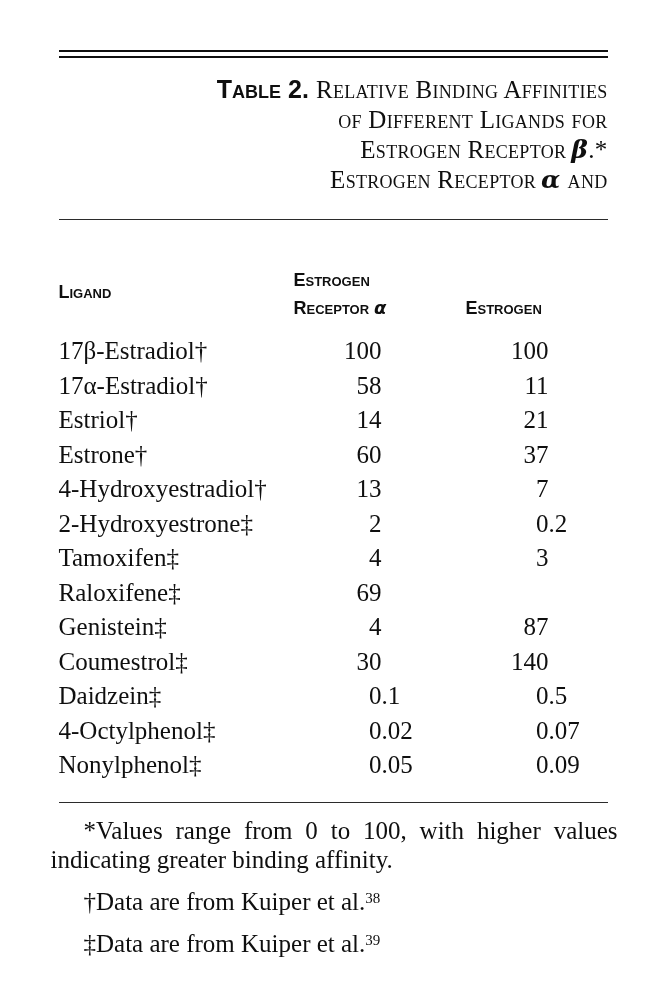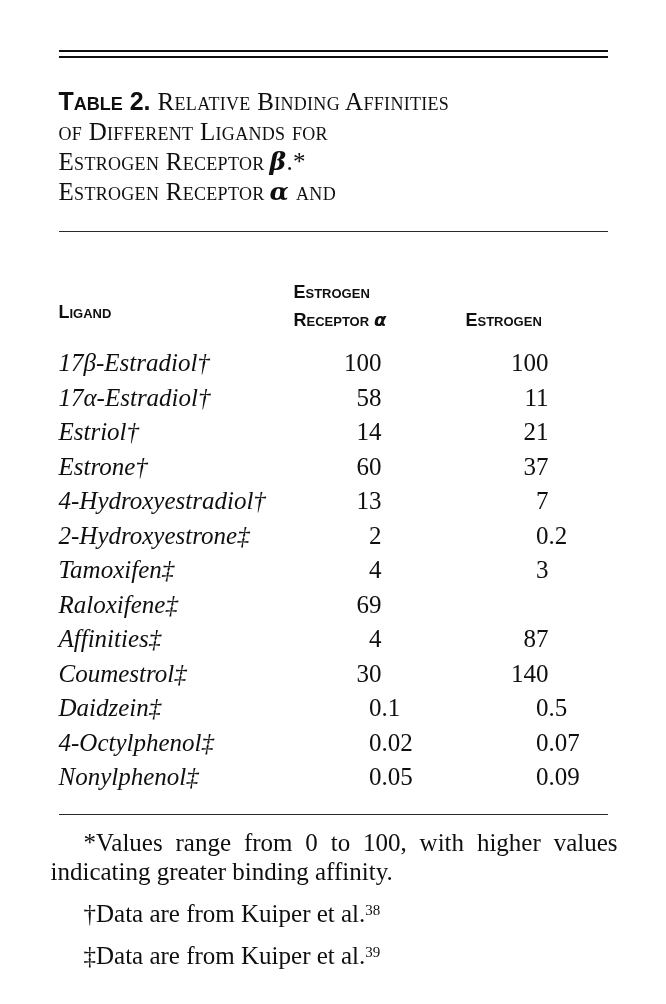--- a/index.html
+++ b/index.html
@@ -23,22 +23,22 @@
   }
   .rule-single {
     height: 0;
     border-top: 1.5px solid #2b2b2b;
   }
   .rule-mid { margin-top: 24px; }
   .rule-bottom { margin-top: 19px; }
 
   
   .title {
-    margin-top: 28px;
-    text-align: left;
+    margin-top: 16px;
+    text-align: right;
     font-size: 25px;
     line-height: 30px;
     font-variant: small-caps;
     letter-spacing: 0.3px;
   }
   .title-line { display: block; }
   .tlabel {
     font-family: "Liberation Sans", sans-serif;
     font-weight: 700;
     letter-spacing: 0;
@@ -57,41 +57,41 @@
   .thead {
     position: relative;
     margin-top: 42px;
     height: 60px;
     font-family: "Liberation Sans", sans-serif;
     font-weight: 700;
     font-variant: small-caps;
     font-size: 18px;
     line-height: 27px;
   }
-  .h-ligand { position: absolute; left: 0; bottom: 8px; }
+  .h-ligand { position: absolute; left: 0; bottom: 16px; }
   .h-col { position: absolute; bottom: 0; }
   .h-alpha { left: 235px; width: 160px; }
   .h-beta  { left: 407px; width: 160px; }
   .h-line { display: block; }
   .greek-sans {
     font-variant: normal;
     font-style: italic;
     font-weight: 700;
     font-family: "DejaVu Sans", sans-serif;
     margin-left: 5px;
   }
 
   
   .tbody { margin-top: 12px; font-size: 25px; }
   .trow {
     display: grid;
     grid-template-columns: 250px 73px 84px 83px 1fr;
     line-height: 34.5px;
   }
-  .c-name { text-align: left; font-style: italic; }
+  .c-name { text-align: left; }
   .c-int  { text-align: right; }
   .c-frac { text-align: left; }
 
   
   .footnotes {
     width: 567px;
     margin-left: -8px;
     margin-top: 13px;
     font-size: 25px;
     line-height: 29px;
@@ -189,21 +189,21 @@
         <span class="c-int">3</span>
         <span class="c-frac"></span>
       </div>
       <div class="trow">
         <span class="c-name">Raloxifene‡</span>
         <span class="c-int">69</span>
         <span class="c-frac"></span>
         <span class="c-frac"></span>
       </div>
       <div class="trow">
-        <span class="c-name">Affinities‡</span>
+        <span class="c-name">Genistein‡</span>
         <span class="c-int">4</span>
         <span class="c-frac"></span>
         <span class="c-int">87</span>
         <span class="c-frac"></span>
       </div>
       <div class="trow">
         <span class="c-name">Coumestrol‡</span>
         <span class="c-int">30</span>
         <span class="c-frac"></span>
         <span class="c-int">140</span>

